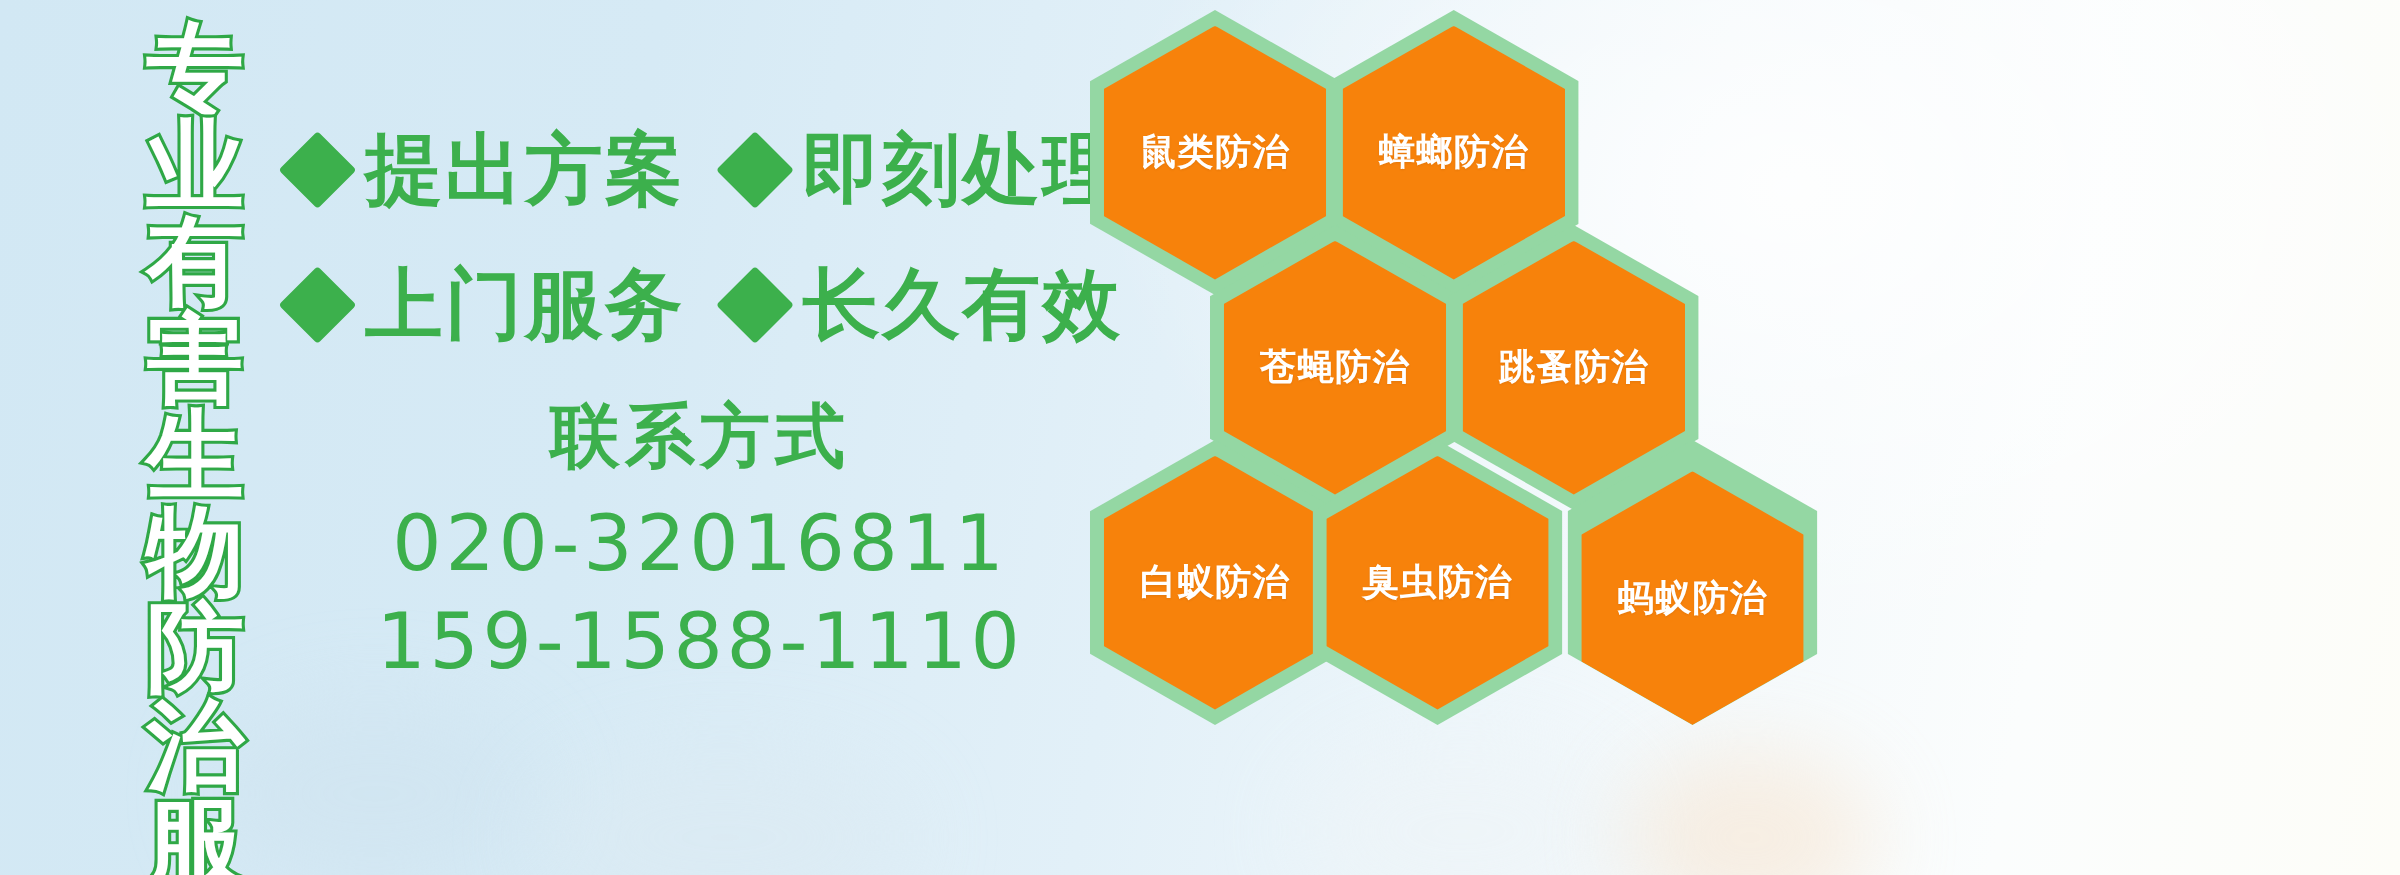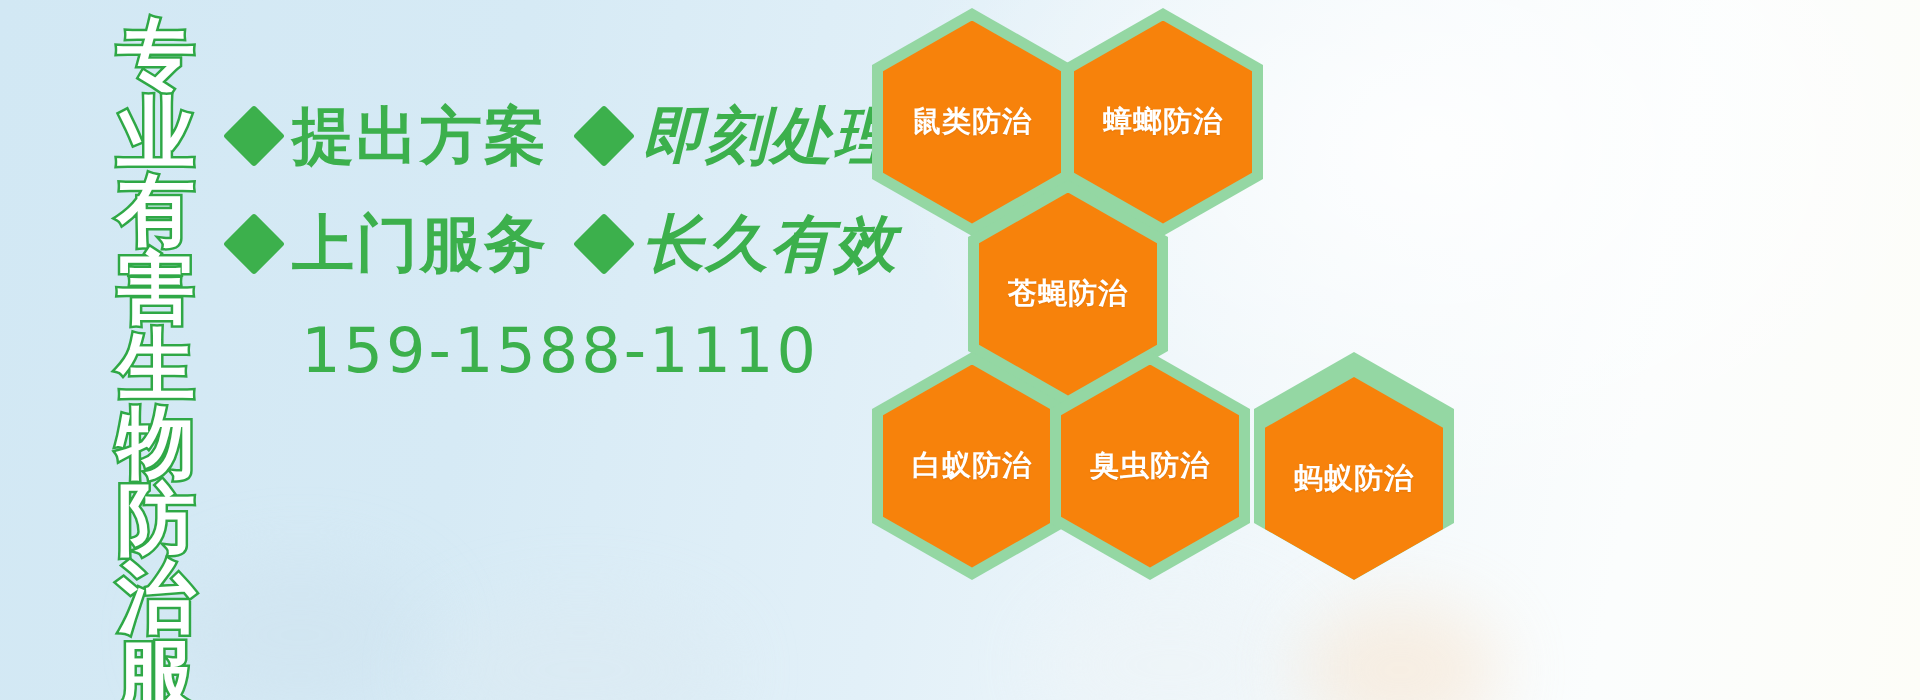--- a/index.html
+++ b/index.html
@@ -37,21 +37,21 @@
     text-align:center;
     font-family:"DejaVu Sans","Liberation Sans",sans-serif;
   }
 
   
   #features{
     position:absolute;left:232px;top:82px;width:640px;
   }
   .feat-row{display:flex;align-items:center;height:108px;}
   .feat-item{display:flex;align-items:center;}
-  .feat-item + .feat-item{margin-left:34px;font-style:italic;}
+  .feat-item + .feat-item{margin-left:34px;}
   .diamond{
     width:44px;height:44px;background:#3cb04c;
     transform:rotate(45deg);
     flex:0 0 auto;margin-right:16px;
     border-radius:3px;
   }
   .feat-label{
     font-size:62px;font-weight:700;color:#3cb04c;
     letter-spacing:2px;white-space:nowrap;
     font-family:"DejaVu Sans","Liberation Sans",sans-serif;
@@ -145,39 +145,46 @@
         <span class="feat-label">上门服务</span>
       </div>
       <div class="feat-item">
         <span class="diamond"></span>
         <span class="feat-label">长久有效</span>
       </div>
     </div>
   </div>
 
   <div id="contact">
+    <div id="contact-title">联系方式</div>
+    <div class="phone">020-32016811</div>
     <div class="phone">159-1588-1110</div>
   </div>
 
   <div id="hex-grid">
     <div class="hex r1c2">
       <div class="hex-inner">
         <span class="hex-label">蟑螂防治</span>
       </div>
     </div>
     <div class="hex r1c1">
       <div class="hex-inner">
         <span class="hex-label">鼠类防治</span>
       </div>
     </div>
     <div class="hex r2c1">
       <div class="hex-inner">
         <span class="hex-label">苍蝇防治</span>
       </div>
     </div>
+    <div class="hex r2c2">
+      <div class="hex-inner">
+        <span class="hex-label">跳蚤防治</span>
+      </div>
+    </div>
     <div class="hex r3c1">
       <div class="hex-inner">
         <span class="hex-label">白蚁防治</span>
       </div>
     </div>
     <div class="hex r3c2">
       <div class="hex-inner">
         <span class="hex-label">臭虫防治</span>
       </div>
     </div>

